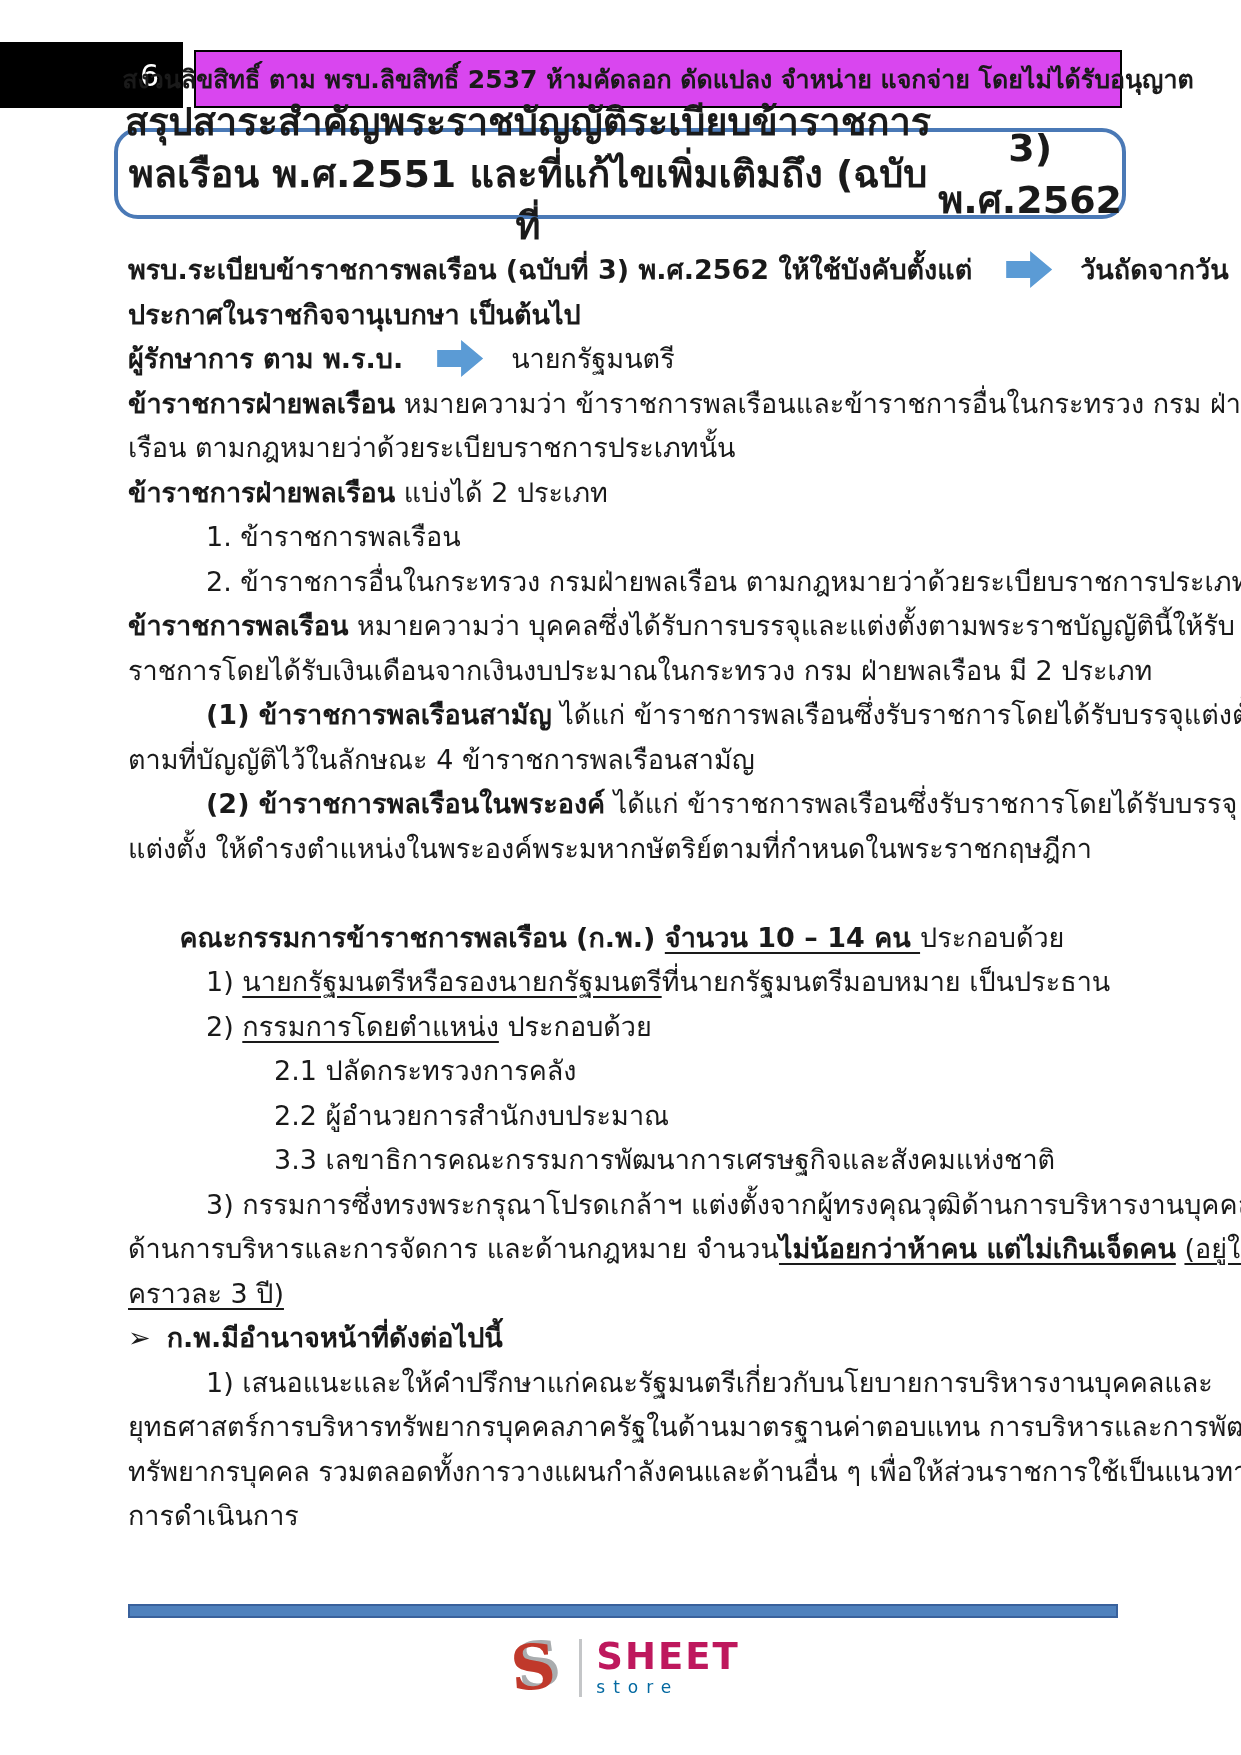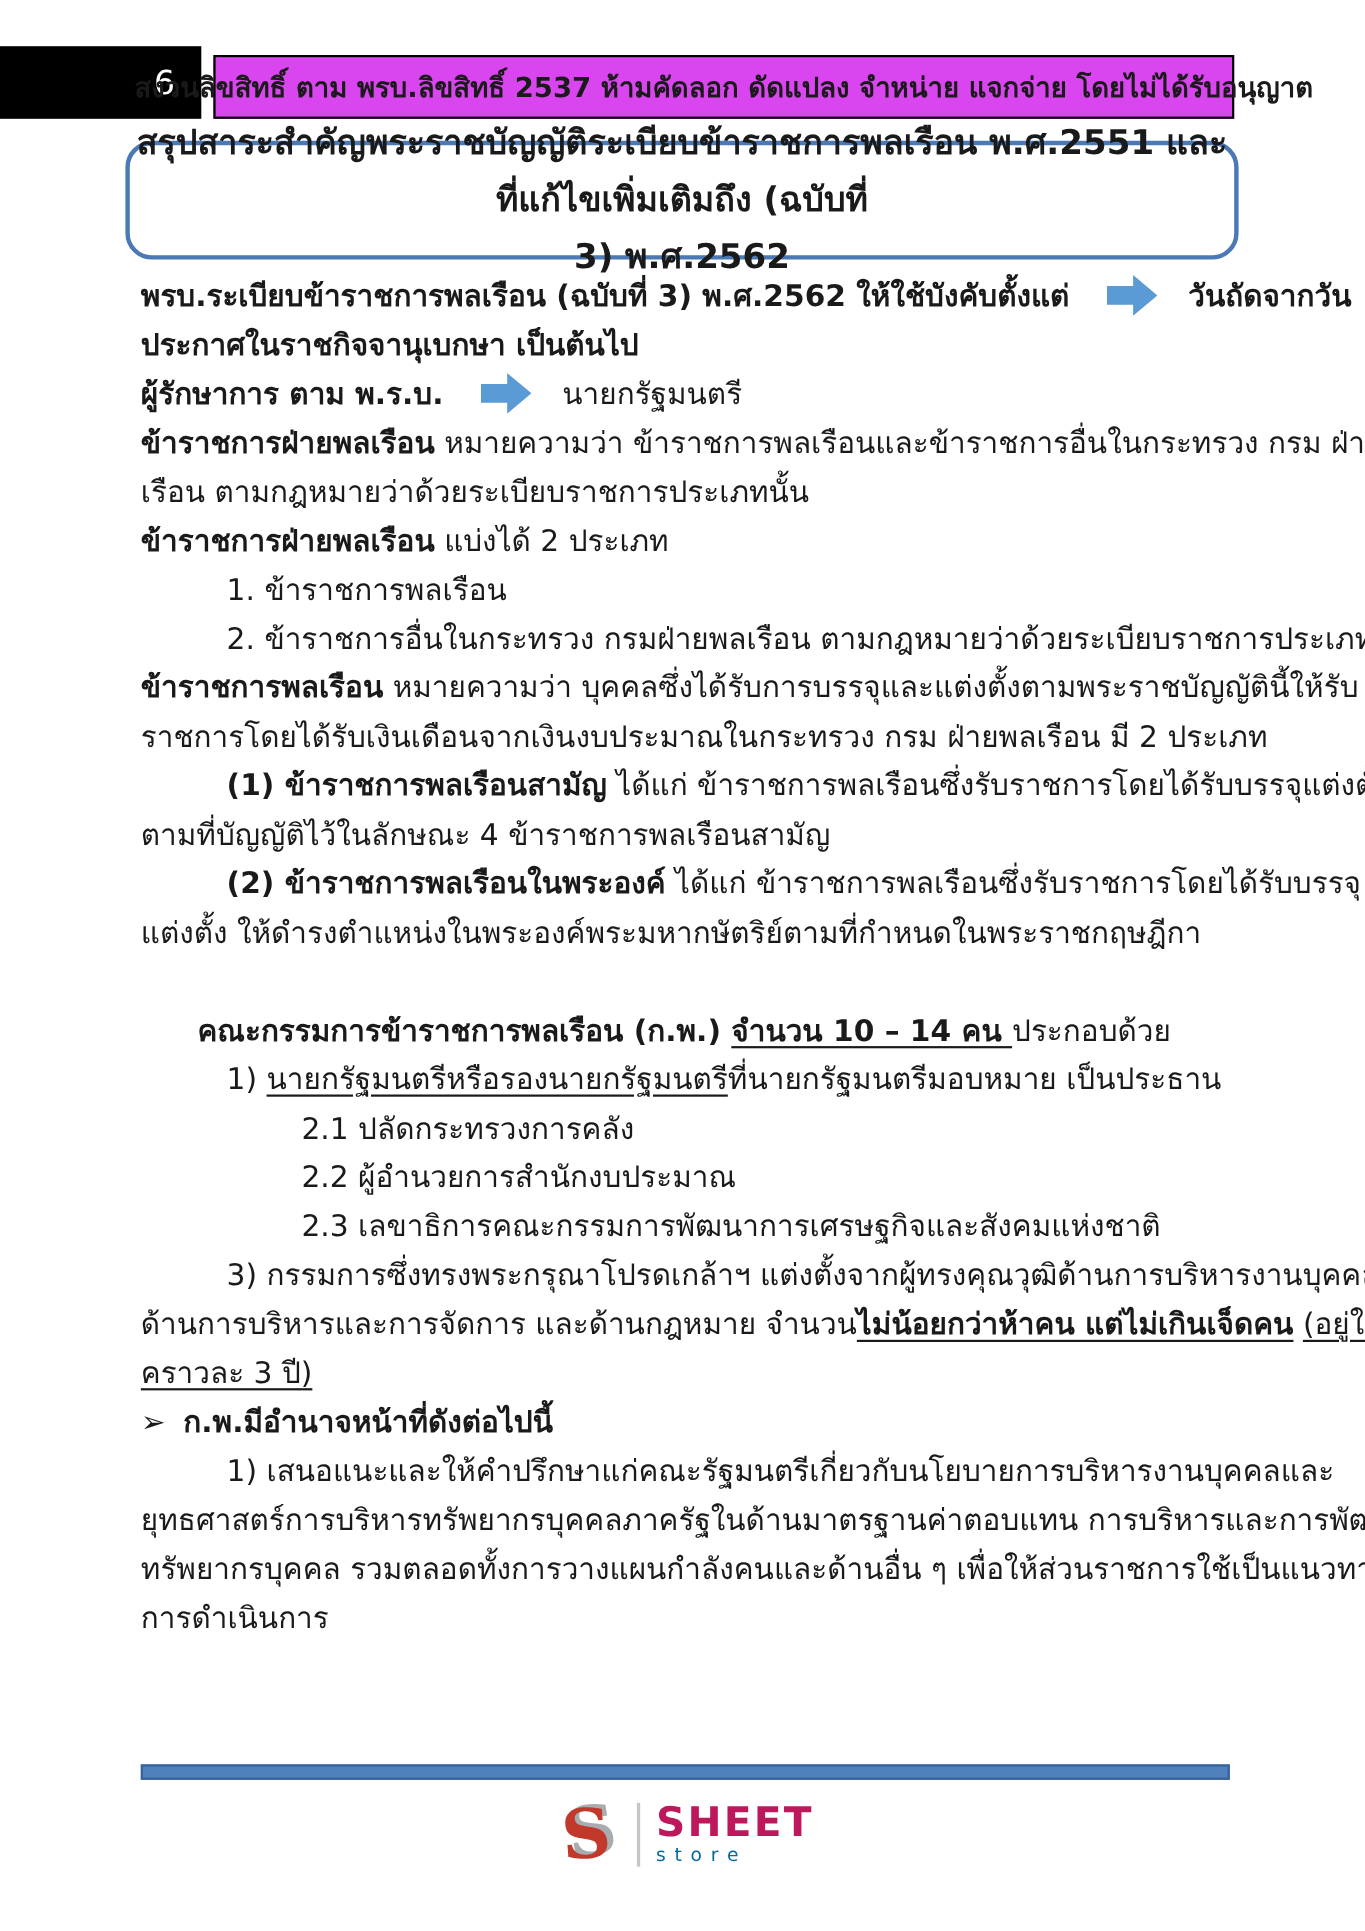--- a/index.html
+++ b/index.html
@@ -21,24 +21,24 @@
     font-size:30px;
   }
   .copyright-box{
     position:absolute;left:194px;top:50px;width:928px;height:58px;
     border:2px solid #000;background:#d946ef;box-sizing:border-box;
     display:flex;align-items:center;justify-content:center;
     font-size:25px;font-weight:600;white-space:nowrap;
   }
   
   .title-box{
-    position:absolute;left:114px;top:128px;width:1012px;height:108px;
+    position:absolute;left:114px;top:128px;width:1012px;height:91px;
     border:4px solid #4a79b6;border-radius:24px;box-sizing:border-box;
-    display:flex;flex-direction:column;align-items:center;justify-content:center;
-    font-size:31px;font-weight:700;text-align:center;line-height:52px;
+    display:flex;align-items:center;justify-content:center;
+    font-size:38px;font-weight:700;text-align:center;line-height:52px;
   }
   
   .body-text{
     position:absolute;left:128px;top:248px;width:988px;
     font-size:27px;line-height:44.5px;
   }
   .line{white-space:nowrap;}
   .line.center{text-align:center;white-space:normal;}
   .line.ind1{padding-left:78px;}
   .line.ind2{padding-left:146px;}
@@ -104,23 +104,24 @@
       <div class="line ind1"><span class="">2. ข้าราชการอื่นในกระทรวง กรมฝ่ายพลเรือน ตามกฎหมายว่าด้วยระเบียบราชการประเภทนั้น</span></div>
       <div class="line"><span class="b ">ข้าราชการพลเรือน</span><span class=""> หมายความว่า บุคคลซึ่งได้รับการบรรจุและแต่งตั้งตามพระราชบัญญัตินี้ให้รับ</span></div>
       <div class="line"><span class="">ราชการโดยได้รับเงินเดือนจากเงินงบประมาณในกระทรวง กรม ฝ่ายพลเรือน มี 2 ประเภท</span></div>
       <div class="line ind1"><span class="b ">(1) ข้าราชการพลเรือนสามัญ</span><span class=""> ได้แก่ ข้าราชการพลเรือนซึ่งรับราชการโดยได้รับบรรจุแต่งตั้ง</span></div>
       <div class="line"><span class="">ตามที่บัญญัติไว้ในลักษณะ 4 ข้าราชการพลเรือนสามัญ</span></div>
       <div class="line ind1"><span class="b ">(2) ข้าราชการพลเรือนในพระองค์</span><span class=""> ได้แก่ ข้าราชการพลเรือนซึ่งรับราชการโดยได้รับบรรจุ</span></div>
       <div class="line"><span class="">แต่งตั้ง ให้ดำรงตำแหน่งในพระองค์พระมหากษัตริย์ตามที่กำหนดในพระราชกฤษฎีกา</span></div>
       <div class="line blank"></div>
       <div class="line center"><span class="b ">คณะกรรมการข้าราชการพลเรือน (ก.พ.) </span><span class="b u">จำนวน 10 – 14 คน </span><span class="">ประกอบด้วย</span></div>
       <div class="line ind1"><span class="">1) </span><span class="u">นายกรัฐมนตรีหรือรองนายกรัฐมนตรี</span><span class="">ที่นายกรัฐมนตรีมอบหมาย เป็นประธาน</span></div>
+      <div class="line ind1"><span class="">2) </span><span class="u">กรรมการโดยตำแหน่ง</span><span class=""> ประกอบด้วย</span></div>
       <div class="line ind2"><span class="">2.1 ปลัดกระทรวงการคลัง</span></div>
       <div class="line ind2"><span class="">2.2 ผู้อำนวยการสำนักงบประมาณ</span></div>
-      <div class="line ind2"><span class="">2.3 เลขาธิการคณะกรรมการพัฒนาการเศรษฐกิจและสังคมแห่งชาติ</span></div>
+      <div class="line ind2"><span class="">3.3 เลขาธิการคณะกรรมการพัฒนาการเศรษฐกิจและสังคมแห่งชาติ</span></div>
       <div class="line ind1"><span class=""> 3) กรรมการซึ่งทรงพระกรุณาโปรดเกล้าฯ แต่งตั้งจากผู้ทรงคุณวุฒิด้านการบริหารงานบุคคล</span></div>
       <div class="line"><span class="">ด้านการบริหารและการจัดการ และด้านกฎหมาย จำนวน</span><span class="b u">ไม่น้อยกว่าห้าคน แต่ไม่เกินเจ็ดคน</span><span class=""> </span><span class="u">(อยู่ในวาระ</span></div>
       <div class="line"><span class="u">คราวละ 3 ปี)</span></div>
       <div class="line"><span class="bullet">➢</span><span class="b ">ก.พ.มีอำนาจหน้าที่ดังต่อไปนี้</span></div>
       <div class="line ind1"><span class="">1) เสนอแนะและให้คำปรึกษาแก่คณะรัฐมนตรีเกี่ยวกับนโยบายการบริหารงานบุคคลและ</span></div>
       <div class="line"><span class="">ยุทธศาสตร์การบริหารทรัพยากรบุคคลภาครัฐในด้านมาตรฐานค่าตอบแทน การบริหารและการพัฒนา</span></div>
       <div class="line"><span class="">ทรัพยากรบุคคล รวมตลอดทั้งการวางแผนกำลังคนและด้านอื่น ๆ เพื่อให้ส่วนราชการใช้เป็นแนวทางใน</span></div>
       <div class="line"><span class="">การดำเนินการ</span></div>
     </div>
 

